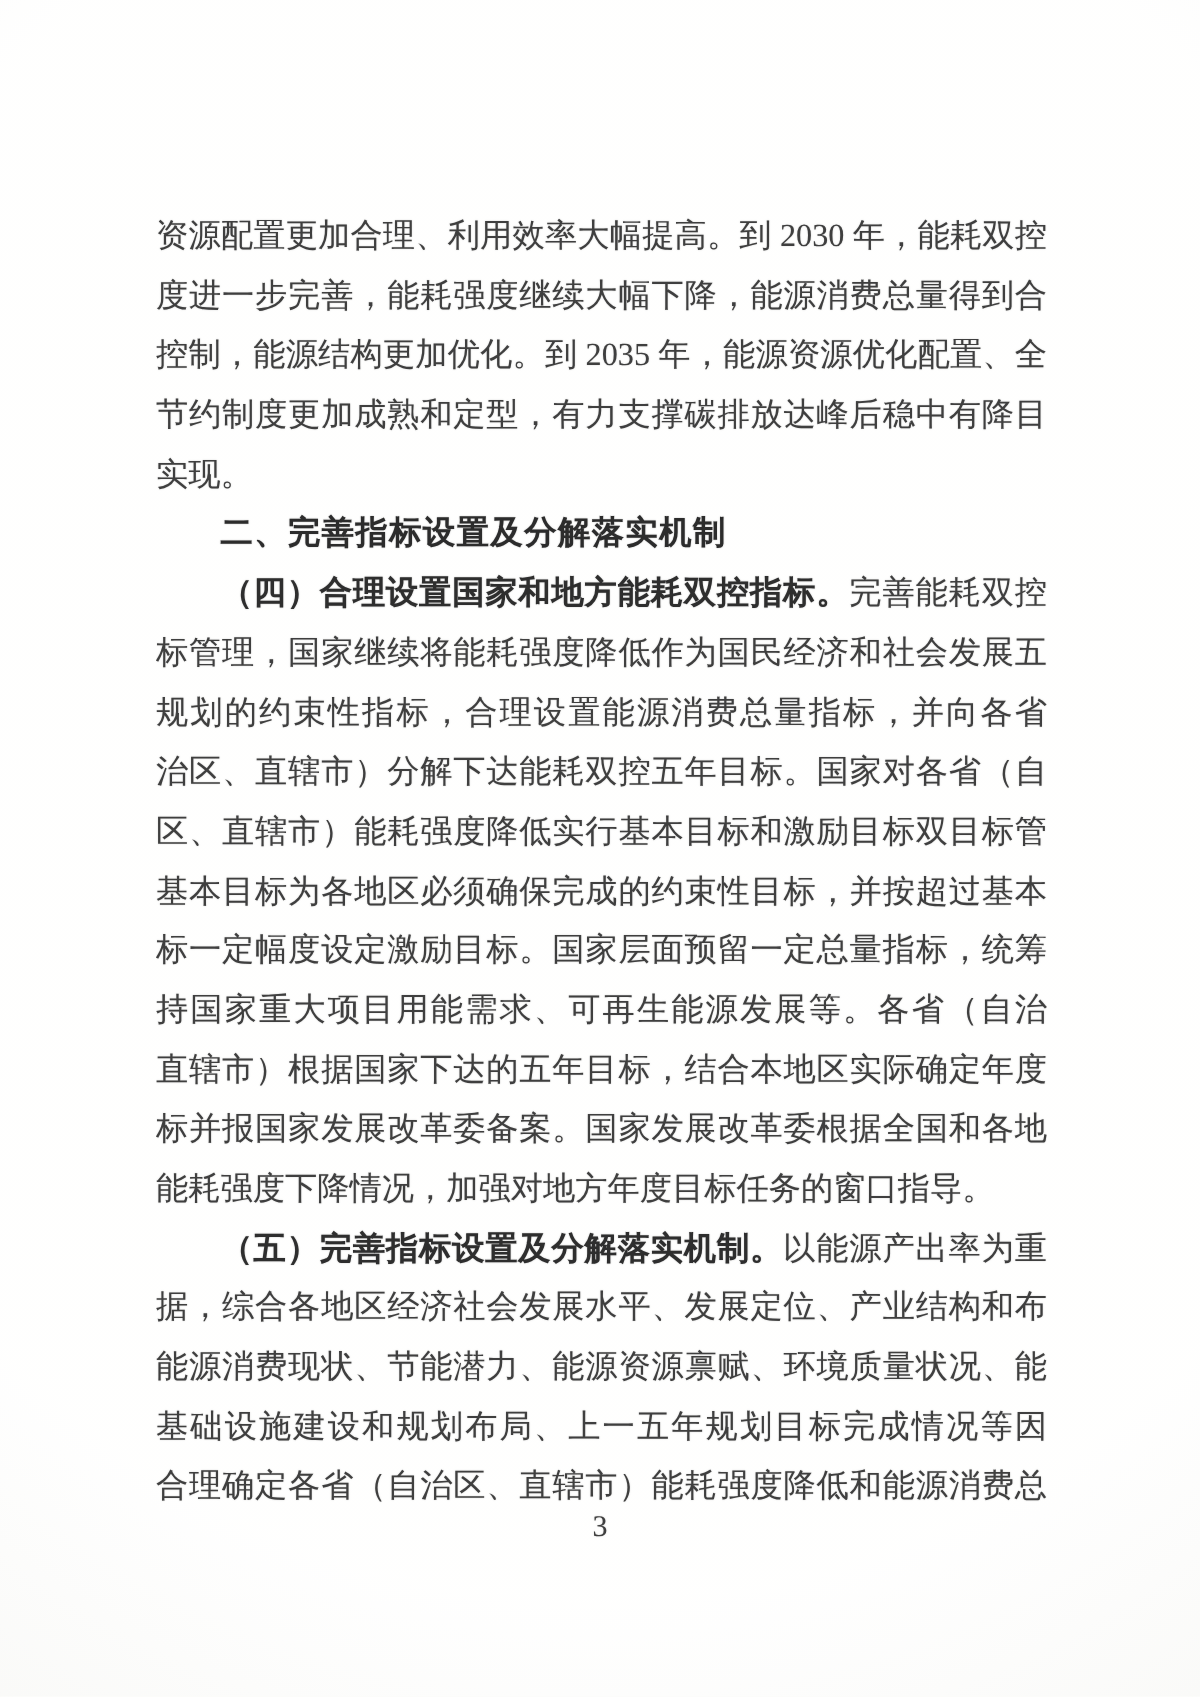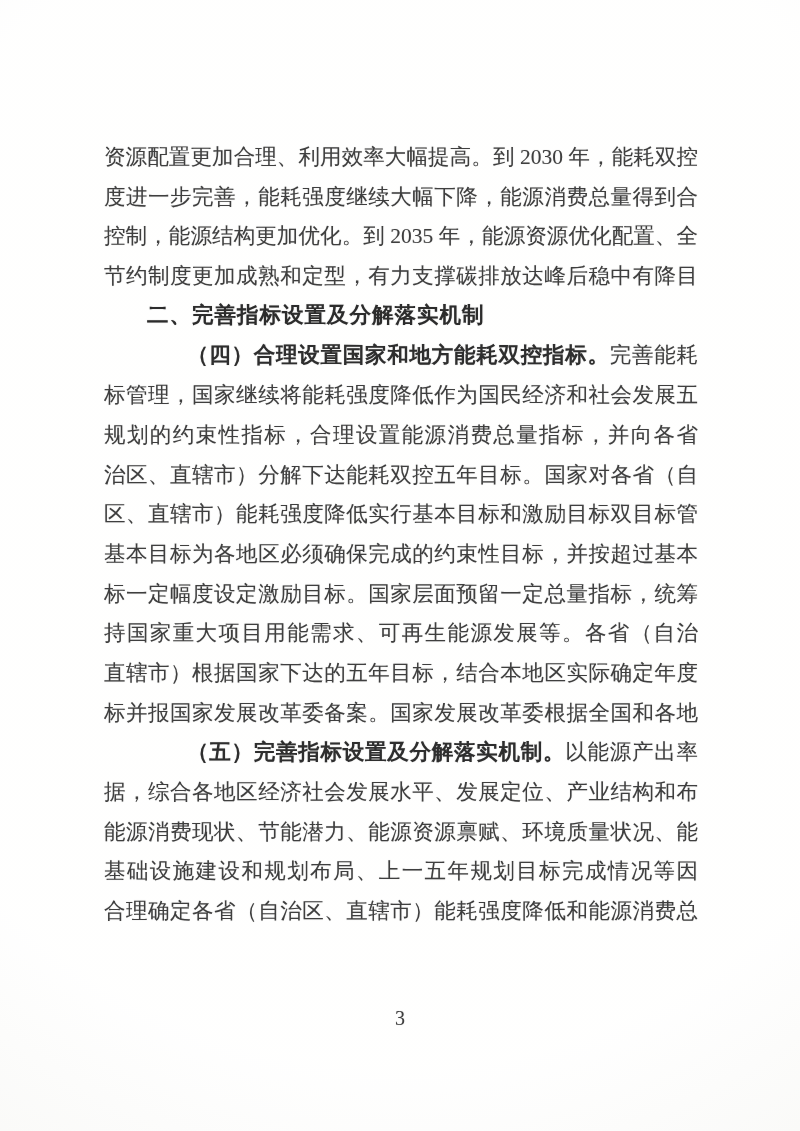--- a/index.html
+++ b/index.html
@@ -35,31 +35,30 @@
     text-shadow: 0 0 1px rgba(85,85,85,0.35);
     overflow: hidden;
   }
   .line.j {
     text-align-last: justify;
   }
   .line.ind {
     text-indent: 43px;
   }
   .line.heading {
-    font-family: Liberation Mono, monospace;
+    font-family: Liberation Serif, serif;
     font-weight: 700;
     color: #2c2c2c;
     text-shadow: 0 0 1px rgba(60,60,60,0.4);
     letter-spacing: 1px;
   }
   .lead {
     font-weight: 700;
     color: #2e2e2e;
     text-shadow: 0 0 1px rgba(60,60,60,0.4);
-    margin-left: 40px;
   }
   .page-number {
     position: absolute;
     left: 0;
     top: 1004px;
     width: 800px;
     text-align: center;
     font-size: 20px;
     line-height: 28px;
     color: #3f3f3f;
@@ -68,31 +67,33 @@
 </style>
 </head>
 <body>
 
 <div class="page">
   <div class="text-column" id="text-column">
       <div class="line j"><span>资源配置更加合理、利用效率大幅提高。到 2030 年，能耗双控制</span></div>
       <div class="line j"><span>度进一步完善，能耗强度继续大幅下降，能源消费总量得到合理</span></div>
       <div class="line j"><span>控制，能源结构更加优化。到 2035 年，能源资源优化配置、全面</span></div>
       <div class="line j"><span>节约制度更加成熟和定型，有力支撑碳排放达峰后稳中有降目标</span></div>
+      <div class="line"><span>实现。</span></div>
       <div class="line ind heading"><span>二、完善指标设置及分解落实机制</span></div>
       <div class="line j ind"><span class="lead">（四）合理设置国家和地方能耗双控指标。</span><span>完善能耗双控指</span></div>
       <div class="line j"><span>标管理，国家继续将能耗强度降低作为国民经济和社会发展五年</span></div>
       <div class="line j"><span>规划的约束性指标，合理设置能源消费总量指标，并向各省（自</span></div>
       <div class="line j"><span>治区、直辖市）分解下达能耗双控五年目标。国家对各省（自治</span></div>
       <div class="line j"><span>区、直辖市）能耗强度降低实行基本目标和激励目标双目标管理，</span></div>
       <div class="line j"><span>基本目标为各地区必须确保完成的约束性目标，并按超过基本目</span></div>
       <div class="line j"><span>标一定幅度设定激励目标。国家层面预留一定总量指标，统筹支</span></div>
       <div class="line j"><span>持国家重大项目用能需求、可再生能源发展等。各省（自治区、</span></div>
       <div class="line j"><span>直辖市）根据国家下达的五年目标，结合本地区实际确定年度目</span></div>
       <div class="line j"><span>标并报国家发展改革委备案。国家发展改革委根据全国和各地区</span></div>
+      <div class="line"><span>能耗强度下降情况，加强对地方年度目标任务的窗口指导。</span></div>
       <div class="line j ind"><span class="lead">（五）完善指标设置及分解落实机制。</span><span>以能源产出率为重要依</span></div>
       <div class="line j"><span>据，综合各地区经济社会发展水平、发展定位、产业结构和布局、</span></div>
       <div class="line j"><span>能源消费现状、节能潜力、能源资源禀赋、环境质量状况、能源</span></div>
       <div class="line j"><span>基础设施建设和规划布局、上一五年规划目标完成情况等因素，</span></div>
       <div class="line j"><span>合理确定各省（自治区、直辖市）能耗强度降低和能源消费总量</span></div>
     </div>
   <div class="page-number">3</div>
 </div>
 
 </body></html>

